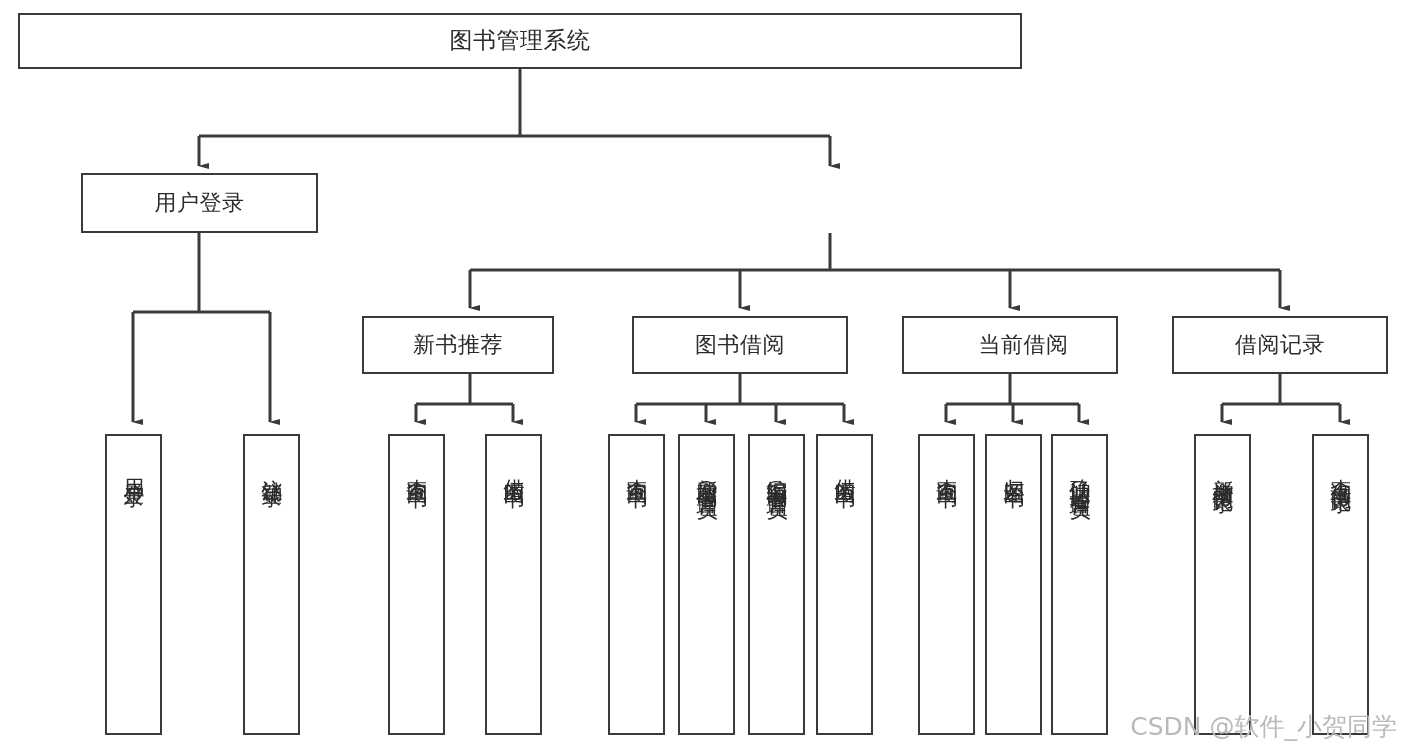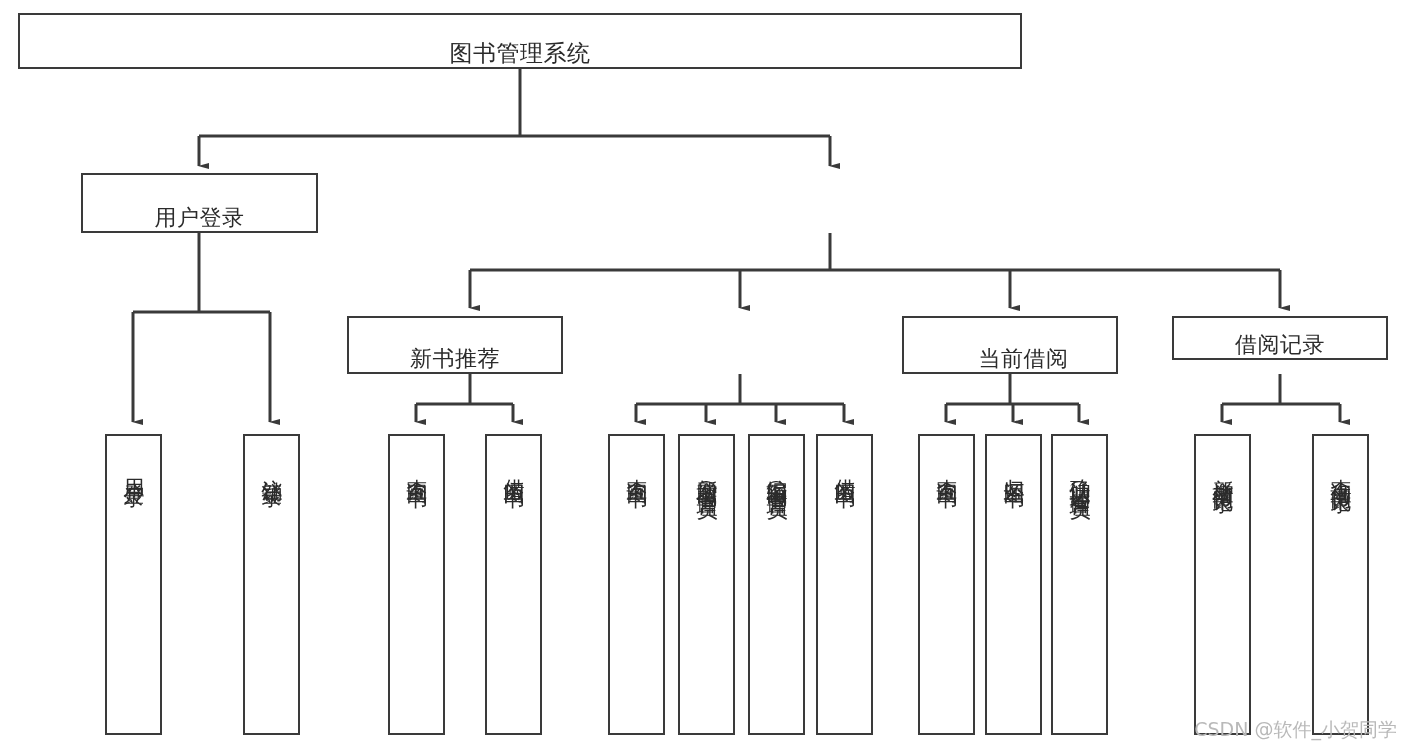--- a/index.html
+++ b/index.html
@@ -19,21 +19,21 @@
     left:0; top:0;
     width:1405px; height:747px;
     pointer-events:none;
   }
   .node{
     position:absolute;
     box-sizing:border-box;
     background:#ffffff;
     border:2px solid #3a3a3a;
     display:flex;
-    align-items:flex-end;
+    align-items:center;
     justify-content:center;
     z-index:2;
   }
   .node .label{
     color:#2b2b2b;
     line-height:1.18;
     text-align:center;
     white-space:nowrap;
   }
   
@@ -53,21 +53,21 @@
     text-orientation:upright;
     font-size:21px;
     letter-spacing:3px;
     line-height:1;
     white-space:nowrap;
   }
   #watermark{
     position:absolute;
     right:8px;
     bottom:4px;
-    font-size:19px;
+    font-size:25px;
     color:#b9b9b9;
     white-space:nowrap;
     z-index:3;
     font-family:"DejaVu Sans","Liberation Sans",sans-serif;
     padding-left:24px;
   }
 </style>
 </head>
 <body>
 
@@ -127,30 +127,33 @@
 
   <div class="node h" id="node-root" style="left:18px;top:13px;width:1004px;height:56px;">
     <span class="label">图书管理系统</span>
   </div>
 
   <div class="node h" id="node-user-login" style="left:81px;top:173px;width:237px;height:60px;">
     <span class="label">用户登录</span>
   </div>
 
 
-  <div class="node h" id="node-new-book-recommend" style="left:347px;top:316px;width:216px;height:58px;">
+  <div class="node h" id="node-new-book-recommend" style="left:362px;top:316px;width:192px;height:58px;">
     <span class="label">新书推荐</span>
   </div>
 
+  <div class="node h" id="node-book-borrow" style="left:632px;top:316px;width:216px;height:58px;">
+    <span class="label">图书借阅</span>
+  </div>
 
   <div class="node h" id="node-current-borrow" style="left:902px;top:316px;width:216px;height:58px;padding-left:27px;">
     <span class="label">当前借阅</span>
   </div>
 
-  <div class="node h" id="node-borrow-record" style="left:1172px;top:316px;width:216px;height:44px;">
+  <div class="node h" id="node-borrow-record" style="left:1172px;top:316px;width:216px;height:58px;">
     <span class="label">借阅记录</span>
   </div>
 
   <div class="node v" style="left:105px;top:434px;width:57px;height:301px;">
     <span class="label">用户登录</span>
   </div>
 
   <div class="node v" style="left:243px;top:434px;width:57px;height:301px;">
     <span class="label">注销登录</span>
   </div>

